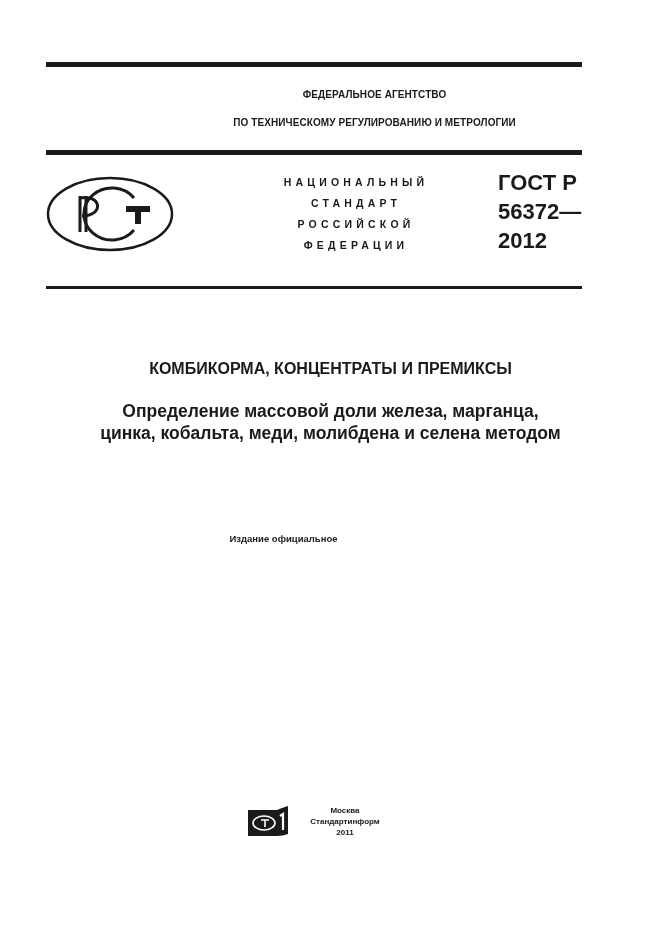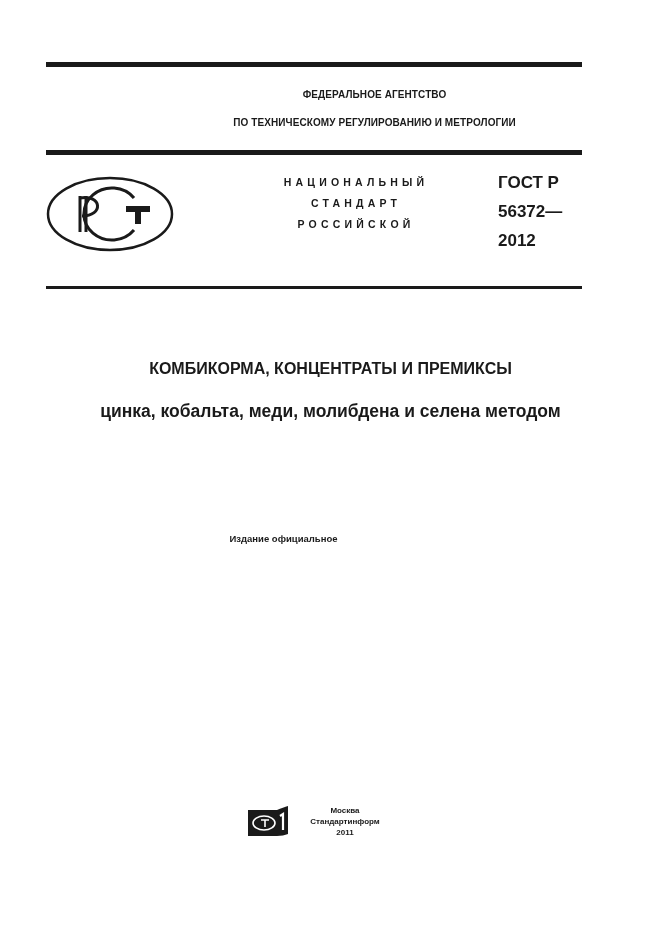--- a/index.html
+++ b/index.html
@@ -7,21 +7,21 @@
            font-family: "Liberation Sans", sans-serif; color: #1a1a1a; }
     .rule { position: absolute; left: 46px; width: 536px; background: #1a1a1a; }
     .rule.thick { height: 5px; }
     .rule.thin { height: 3px; }
     .agency { position: absolute; left: 0; width: 661px; text-align: center;
               font-size: 10px; font-weight: bold; letter-spacing: 0.1px; padding-left: 44px; }
     .logo { position: absolute; left: 46px; top: 176px; width: 128px; height: 76px; }
     .national { position: absolute; left: 240px; top: 172px; width: 160px;
                 text-align: center; font-size: 10.5px; font-weight: bold;
                 letter-spacing: 4.2px; line-height: 21px; margin-left: 36px; }
-    .gost { position: absolute; left: 498px; top: 168px; font-size: 17px;
+    .gost { position: absolute; left: 498px; top: 168px; font-size: 22px;
             font-weight: bold; line-height: 29px; }
     .title { position: absolute; left: 0; top: 360px; width: 661px; text-align: center;
              font-size: 16px; font-weight: bold; }
     .subtitle { position: absolute; left: 40px; top: 400px; width: 581px; text-align: center;
                 font-size: 17.5px; font-weight: bold; line-height: 22px; }
     .edition { position: absolute; left: 0; top: 533px; width: 567px; text-align: center;
                font-size: 9.5px; font-weight: bold; }
     .pub-logo { position: absolute; left: 247px; top: 806px; width: 42px; height: 30px; }
     .publisher { position: absolute; left: 300px; top: 805px; width: 90px; text-align: center;
                  font-size: 8px; font-weight: bold; line-height: 11px; }
@@ -43,33 +43,35 @@
     <path d="M 40 20 L 40 56 M 34 20 L 34 56" stroke="#1a1a1a" stroke-width="3" fill="none"></path>
     <path d="M 34 22 C 56 18 58 40 36 40" fill="none" stroke="#1a1a1a" stroke-width="3"></path>
     <path d="M 80 30 L 104 30 L 104 36 L 95 36 L 95 48 L 89 48 L 89 36 L 80 36 Z" fill="#1a1a1a"></path>
   </svg>
 </div>
 
 <div class="national">
   <div>НАЦИОНАЛЬНЫЙ</div>
   <div>СТАНДАРТ</div>
   <div>РОССИЙСКОЙ</div>
+  <div>ФЕДЕРАЦИИ</div>
 </div>
 
 <div class="gost">
   <div>ГОСТ Р</div>
   <div>56372—</div>
   <div>2012</div>
 </div>
 
 <div class="rule thin" style="top:286px;"></div>
 
 <div class="title">КОМБИКОРМА, КОНЦЕНТРАТЫ И ПРЕМИКСЫ</div>
 
 <div class="subtitle">
+  <div>Определение массовой доли железа, марганца,</div>
   <div>цинка, кобальта, меди, молибдена и селена методом</div>
 </div>
 
 <div class="edition">Издание официальное</div>
 
 <div class="pub-logo">
   <svg width="42" height="30" viewBox="0 0 42 30">
     <path d="M 1 4 L 30 4 C 34 2 38 1 41 0 L 41 28 C 38 29 34 30 30 30 L 1 30 Z" fill="#1a1a1a"></path>
     <ellipse cx="17" cy="17" rx="11" ry="7" fill="none" stroke="#ffffff" stroke-width="1.6"></ellipse>
     <path d="M 14 14 L 22 14 M 18 14 L 18 21" stroke="#ffffff" stroke-width="1.6"></path>

